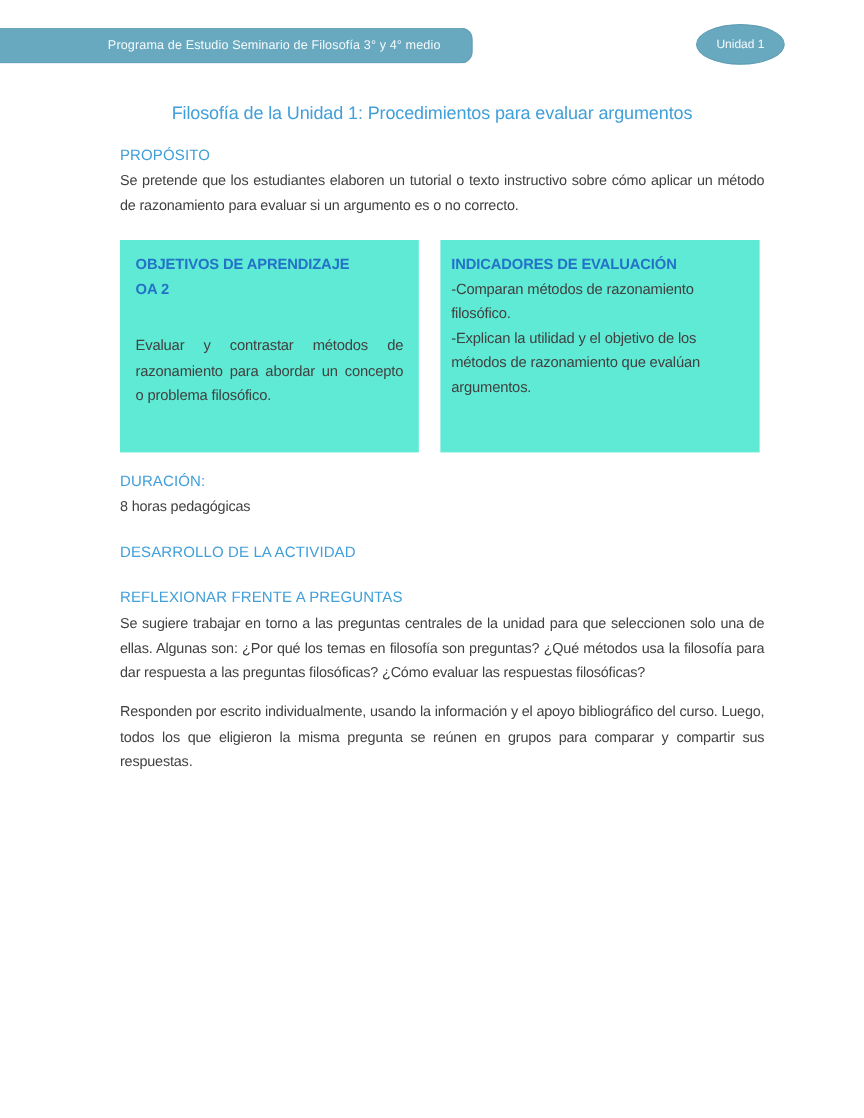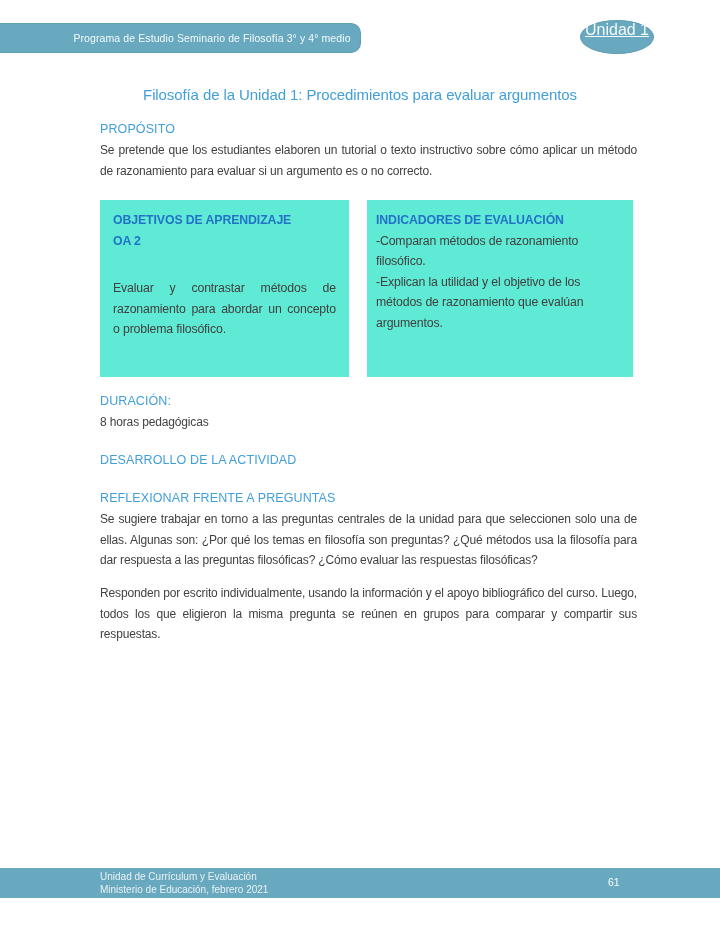--- a/index.html
+++ b/index.html
@@ -4,31 +4,31 @@
 <style>
   html,body { margin:0; padding:0; background:#fff; }
   .page {
     position:relative; width:720px; height:932px; background:#ffffff;
     font-family:"Liberation Sans","DejaVu Sans",sans-serif; overflow:hidden;
     color:#414141;
   }
 
   
   .top-badge {
-    position:absolute; left:0; top:23px; width:361px; height:30px;
+    position:absolute; left:0; top:23px; width:394px; height:30px;
     background:#69a9bf; border:1px solid #5f9db4; border-left:none;
     border-radius:0 10px 10px 0; box-sizing:border-box;
     display:flex; align-items:center; justify-content:center; padding-left:64px;
     color:#f4fafc; font-size:10.5px; letter-spacing:0.1px;
   }
   .unit-badge {
     position:absolute; left:580px; top:20px; width:74px; height:34px;
     background:#69a9bf; border:1px solid #5f9db4; border-radius:50%;
-    display:flex; justify-content:center;
-    color:#f4fafc; font-size:16px; box-sizing:border-box;text-decoration:underline;
+    display:flex; align-items:center; justify-content:center;
+    color:#f4fafc; font-size:10px; box-sizing:border-box;
   }
 
   .title {
     position:absolute; left:0; top:86px; width:720px; margin:0;
     text-align:center; color:#419fd9; font-size:15px; font-weight:400;
     letter-spacing:-0.1px;
   }
 
   .h-blue {
     position:absolute; left:100px; width:537px;
@@ -102,21 +102,14 @@
 
   <div class="h-blue" style="top:394px;">DURACIÓN:</div>
   <div class="body-text" style="top:412px;">8 horas pedagógicas</div>
 
   <div class="h-blue" style="top:491px;">REFLEXIONAR FRENTE A PREGUNTAS</div>
 
   <div class="h-blue" style="top:453px;">DESARROLLO DE LA ACTIVIDAD</div>
   <div class="body-text" style="top:509px;">Se sugiere trabajar en torno a las preguntas centrales de la unidad para que seleccionen solo una de ellas. Algunas son: ¿Por qué los temas en filosofía son preguntas? ¿Qué métodos usa la filosofía para dar respuesta a las preguntas filosóficas? ¿Cómo evaluar las respuestas filosóficas?</div>
   <div class="body-text" style="top:583px;">Responden por escrito individualmente, usando la información y el apoyo bibliográfico del curso. Luego, todos los que eligieron la misma pregunta se reúnen en grupos para comparar y compartir sus respuestas.</div>
 
-  <div class="footer">
-    <div class="footer-lines">
-      <div>Unidad de Currículum y Evaluación</div>
-      <div>Ministerio de Educación, febrero 2021</div>
-    </div>
-    <div class="page-num">61</div>
-  </div>
 
 </div>
 
 </body></html>

